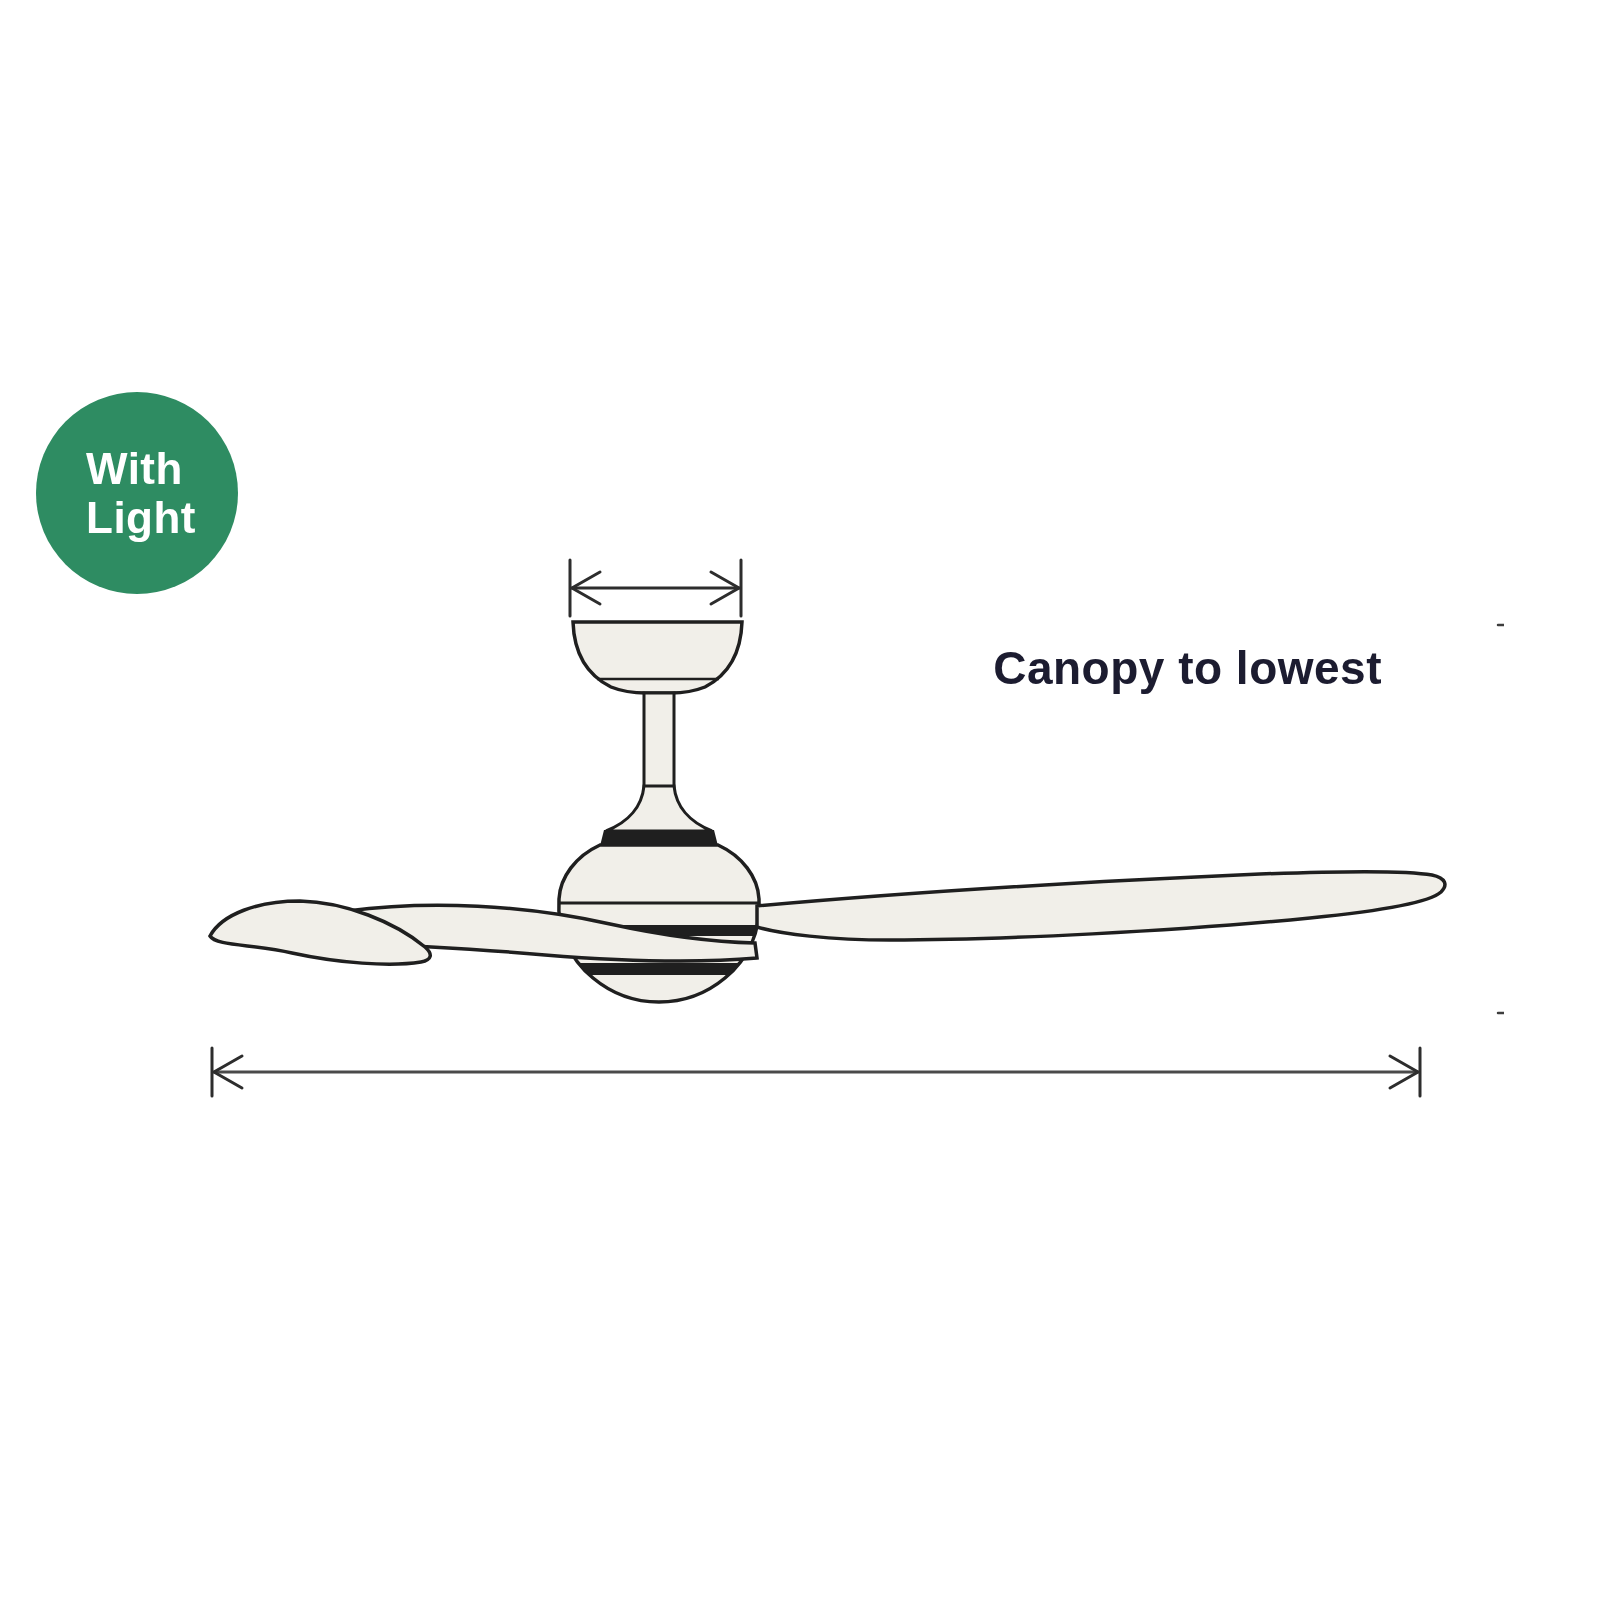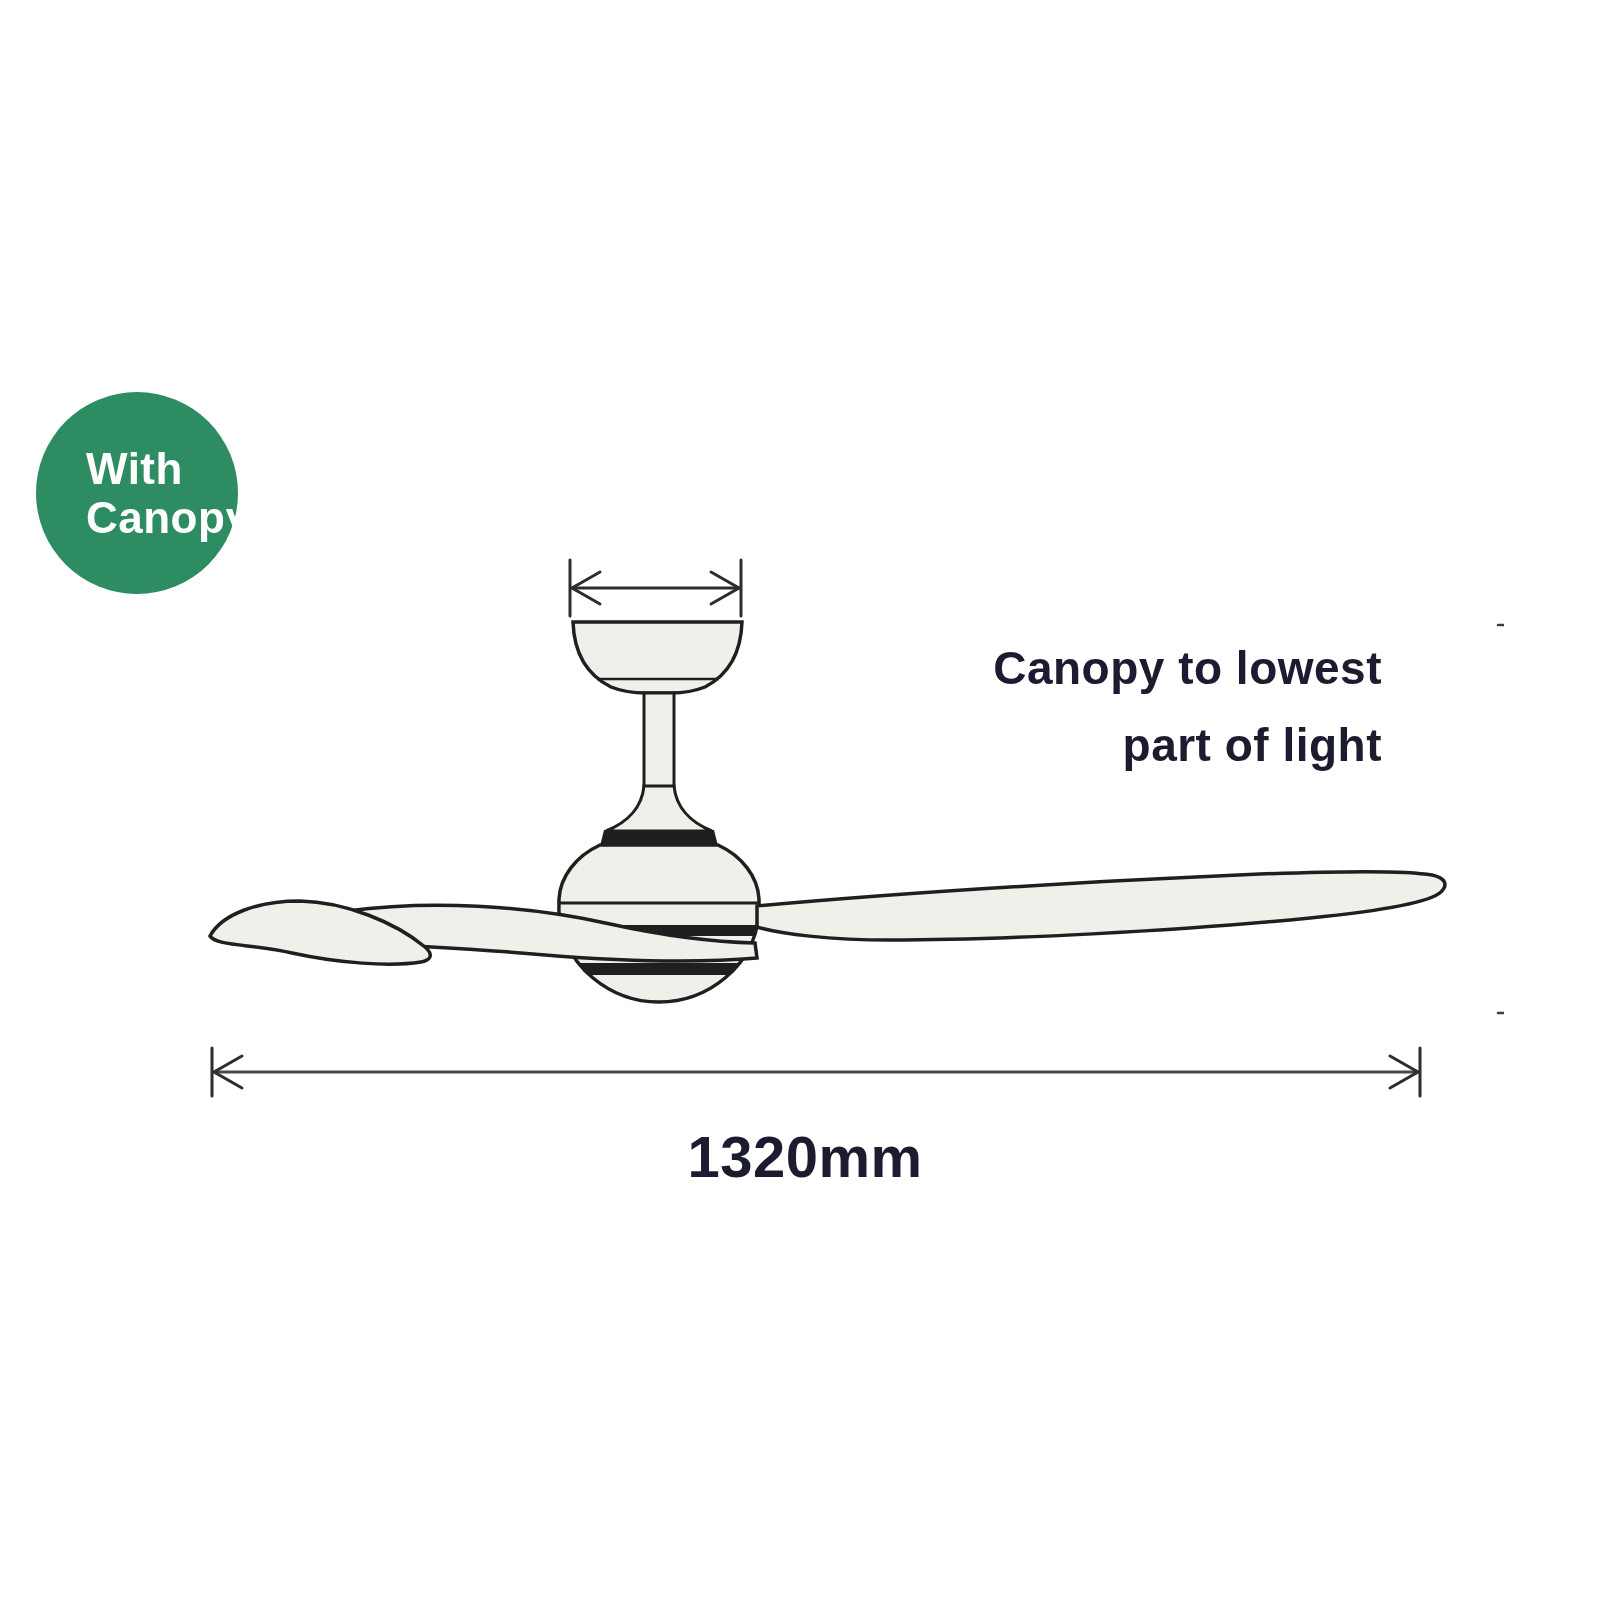--- a/index.html
+++ b/index.html
@@ -47,31 +47,29 @@
     letter-spacing:0.5px;
   }
 </style>
 </head>
 <body>
 
 <div class="canvas">
 
   <div class="badge">
     <div>With</div>
-    <div>Canopy</div>
+    <div>Light</div>
   </div>
 
 
   <div class="label label-right">
     <div>Canopy to lowest</div>
-    <div>part of light</div>
   </div>
 
   <div class="label label-bottom">
-    <div>1320mm</div>
   </div>
 
   <svg class="fan-svg" viewBox="0 0 1600 1600">
     <defs>
       <clipPath id="bulbClip">
         <path d="M 600,845 C 576,856 560,877 559,899 C 557,932 570,959 593,978 C 611,993 633,1002 659,1002 C 685,1002 707,993 725,978 C 748,959 761,932 759,899 C 758,877 742,856 718,845 Z"></path>
       </clipPath>
     </defs>
 
     <g>

